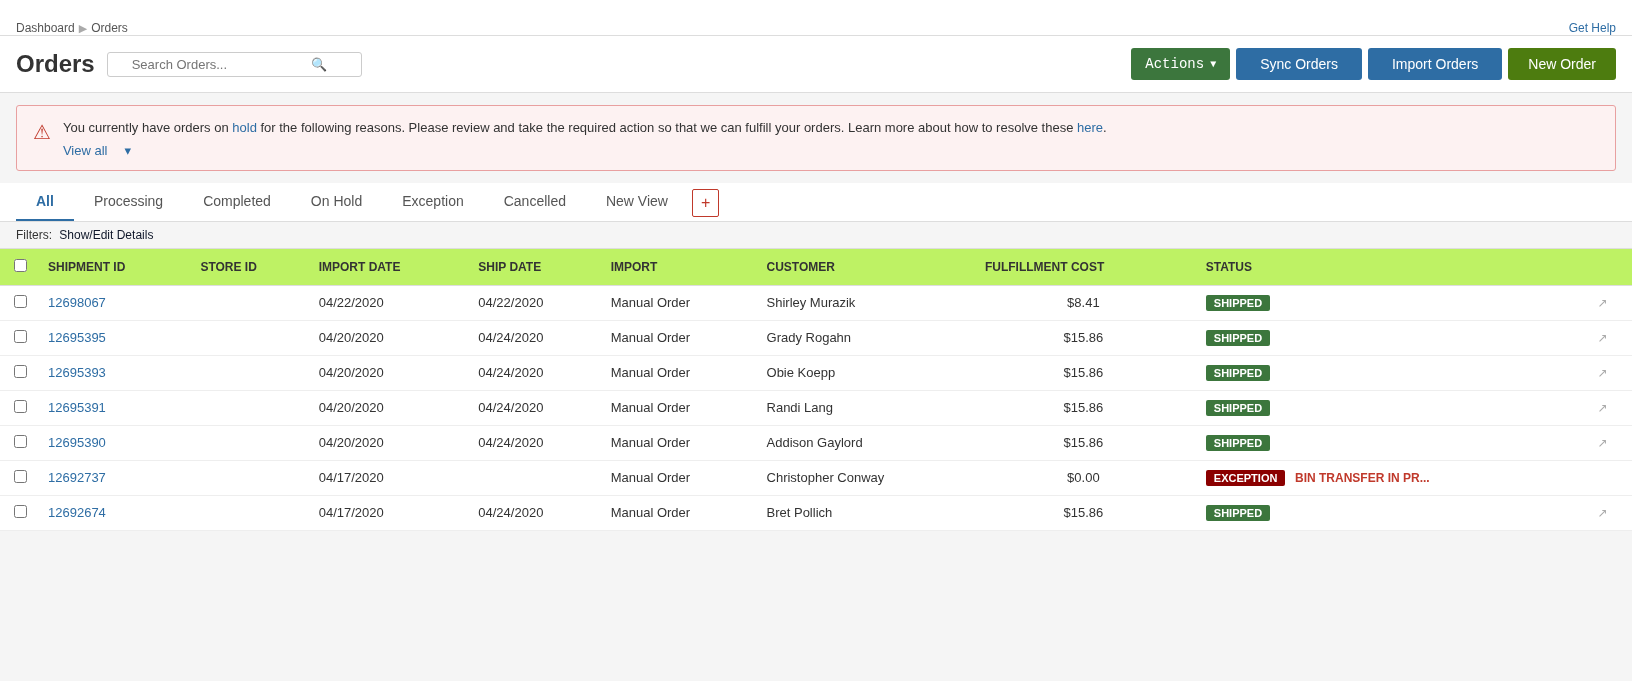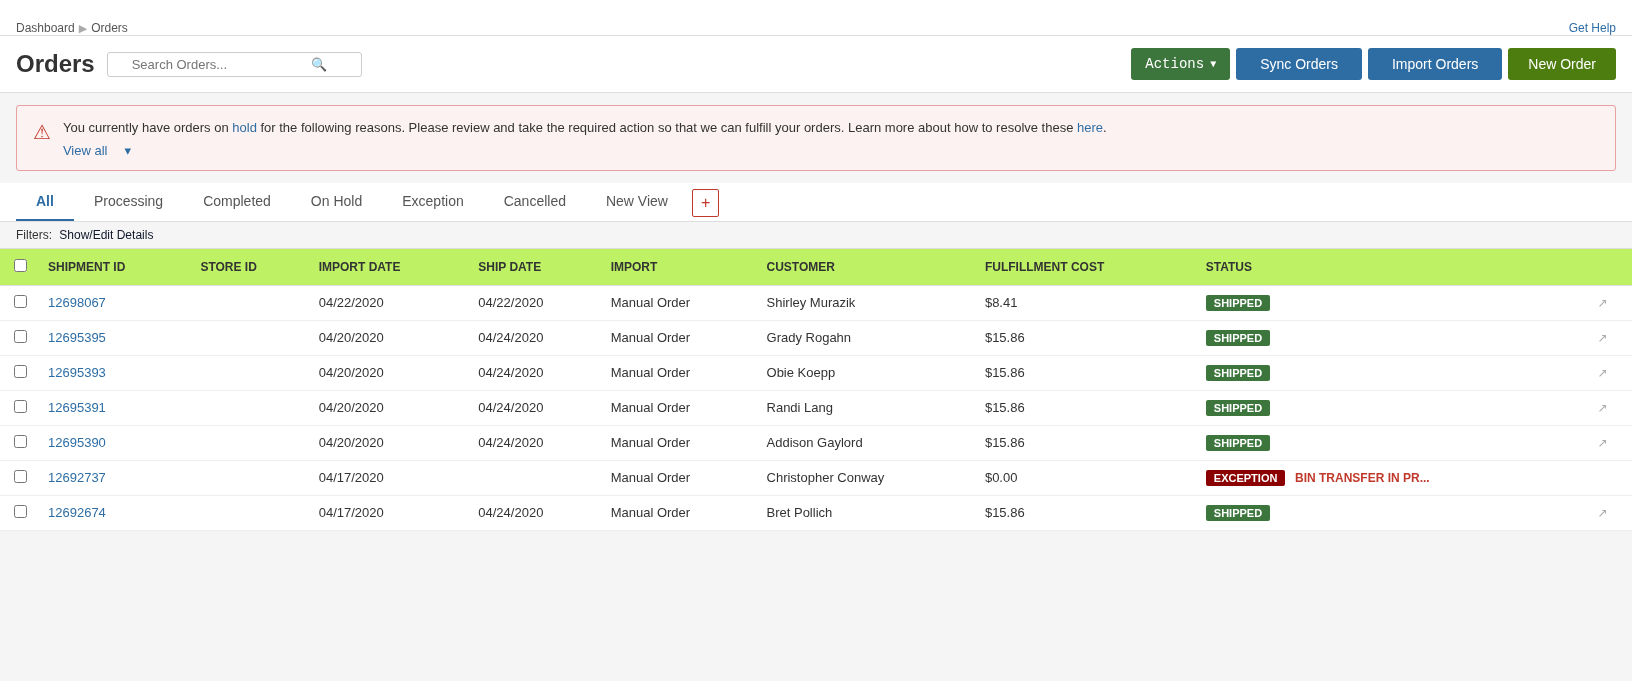--- a/index.html
+++ b/index.html
@@ -88,21 +88,21 @@
     .table-container { background: #fff; margin: 0; overflow-x: auto; }
     table { width: 100%; border-collapse: collapse; font-size: 13px; }
     thead tr { background: #bef264; }
     th {
       padding: 10px 8px; text-align: left; font-weight: bold; font-size: 12px;
       color: #333; border-bottom: 1px solid #ddd; white-space: nowrap;
     }
     td { padding: 9px 8px; border-bottom: 1px solid #eee; vertical-align: middle; }
     .checkbox-col { width: 40px; text-align: center; }
     .link-cell { color: #2e6da4; text-decoration: none; cursor: pointer; }
-    .cost-cell { text-align: left; padding-right: 16px; }
+    .cost-cell { text-align: center; padding-right: 16px; }
     .badge {
       display: inline-block; padding: 2px 8px; border-radius: 2px;
       font-size: 11px; font-weight: bold; color: #fff; white-space: nowrap;
     }
     .badge-shipped { background: #3c763d; }
     .badge-onhold { background: #c0392b; }
     .badge-exception { background: #8b0000; }
     .status-extra { color: #c0392b; font-weight: bold; font-size: 12px; margin-left: 6px; }
     .external-link { color: #aaa; font-size: 12px; cursor: pointer; }
   </style>

